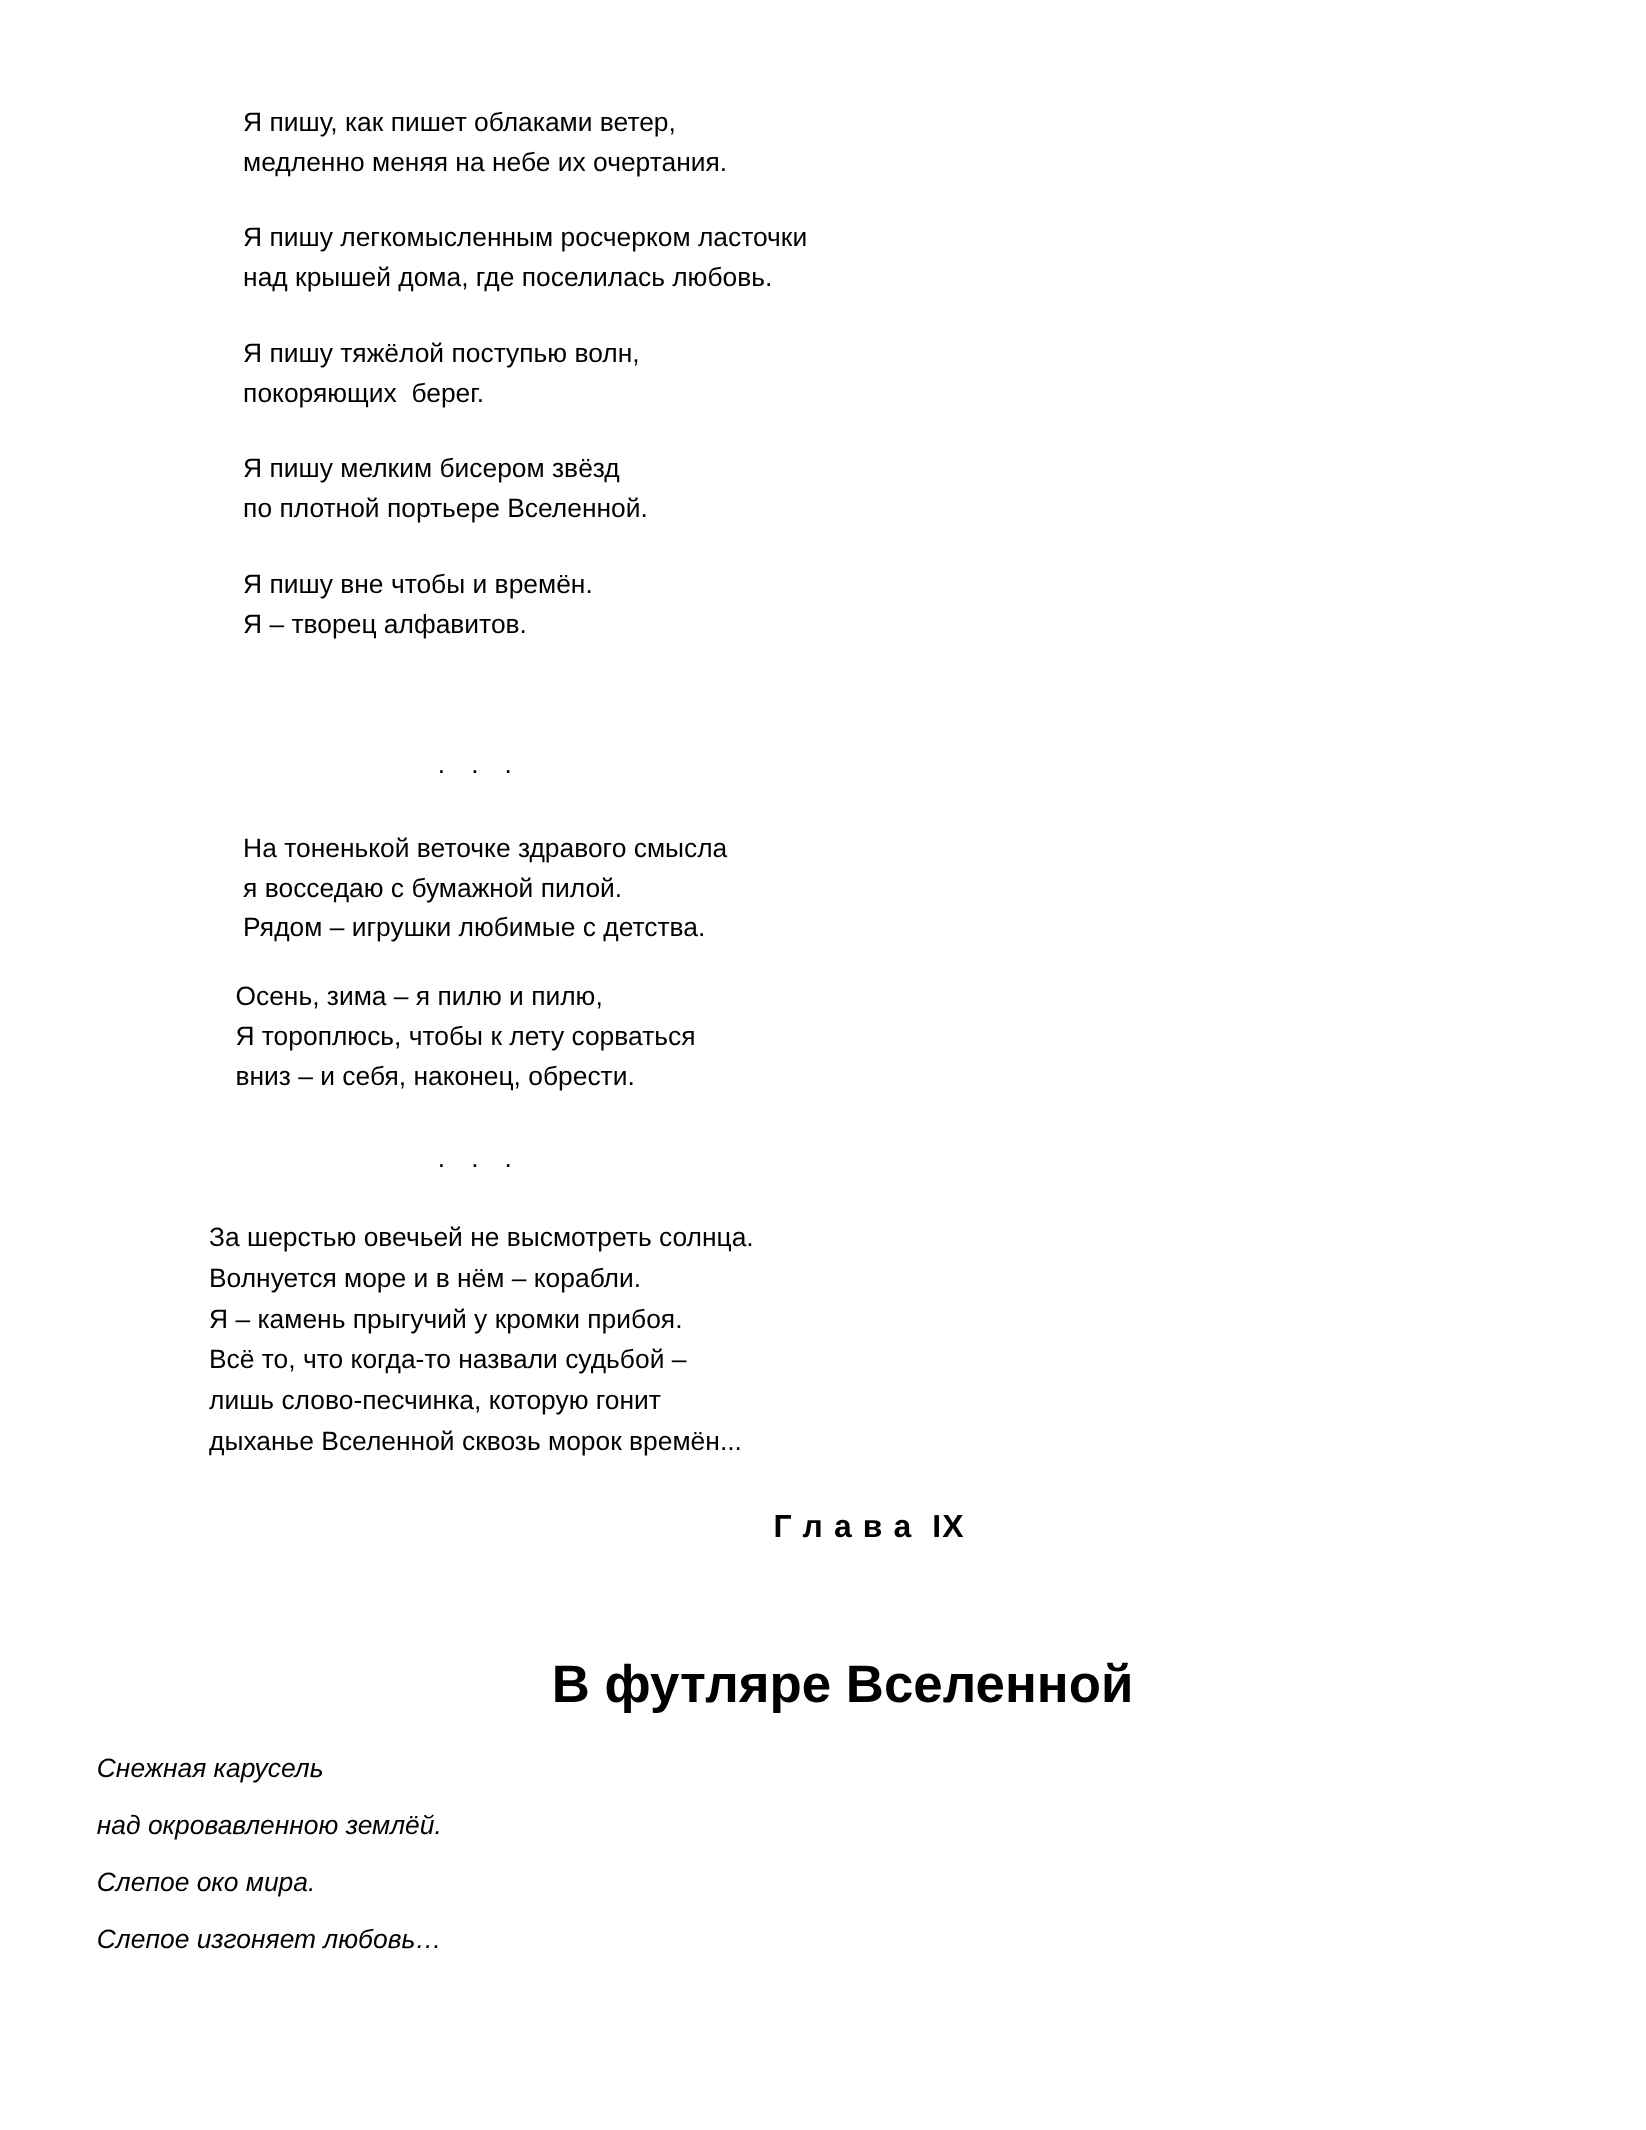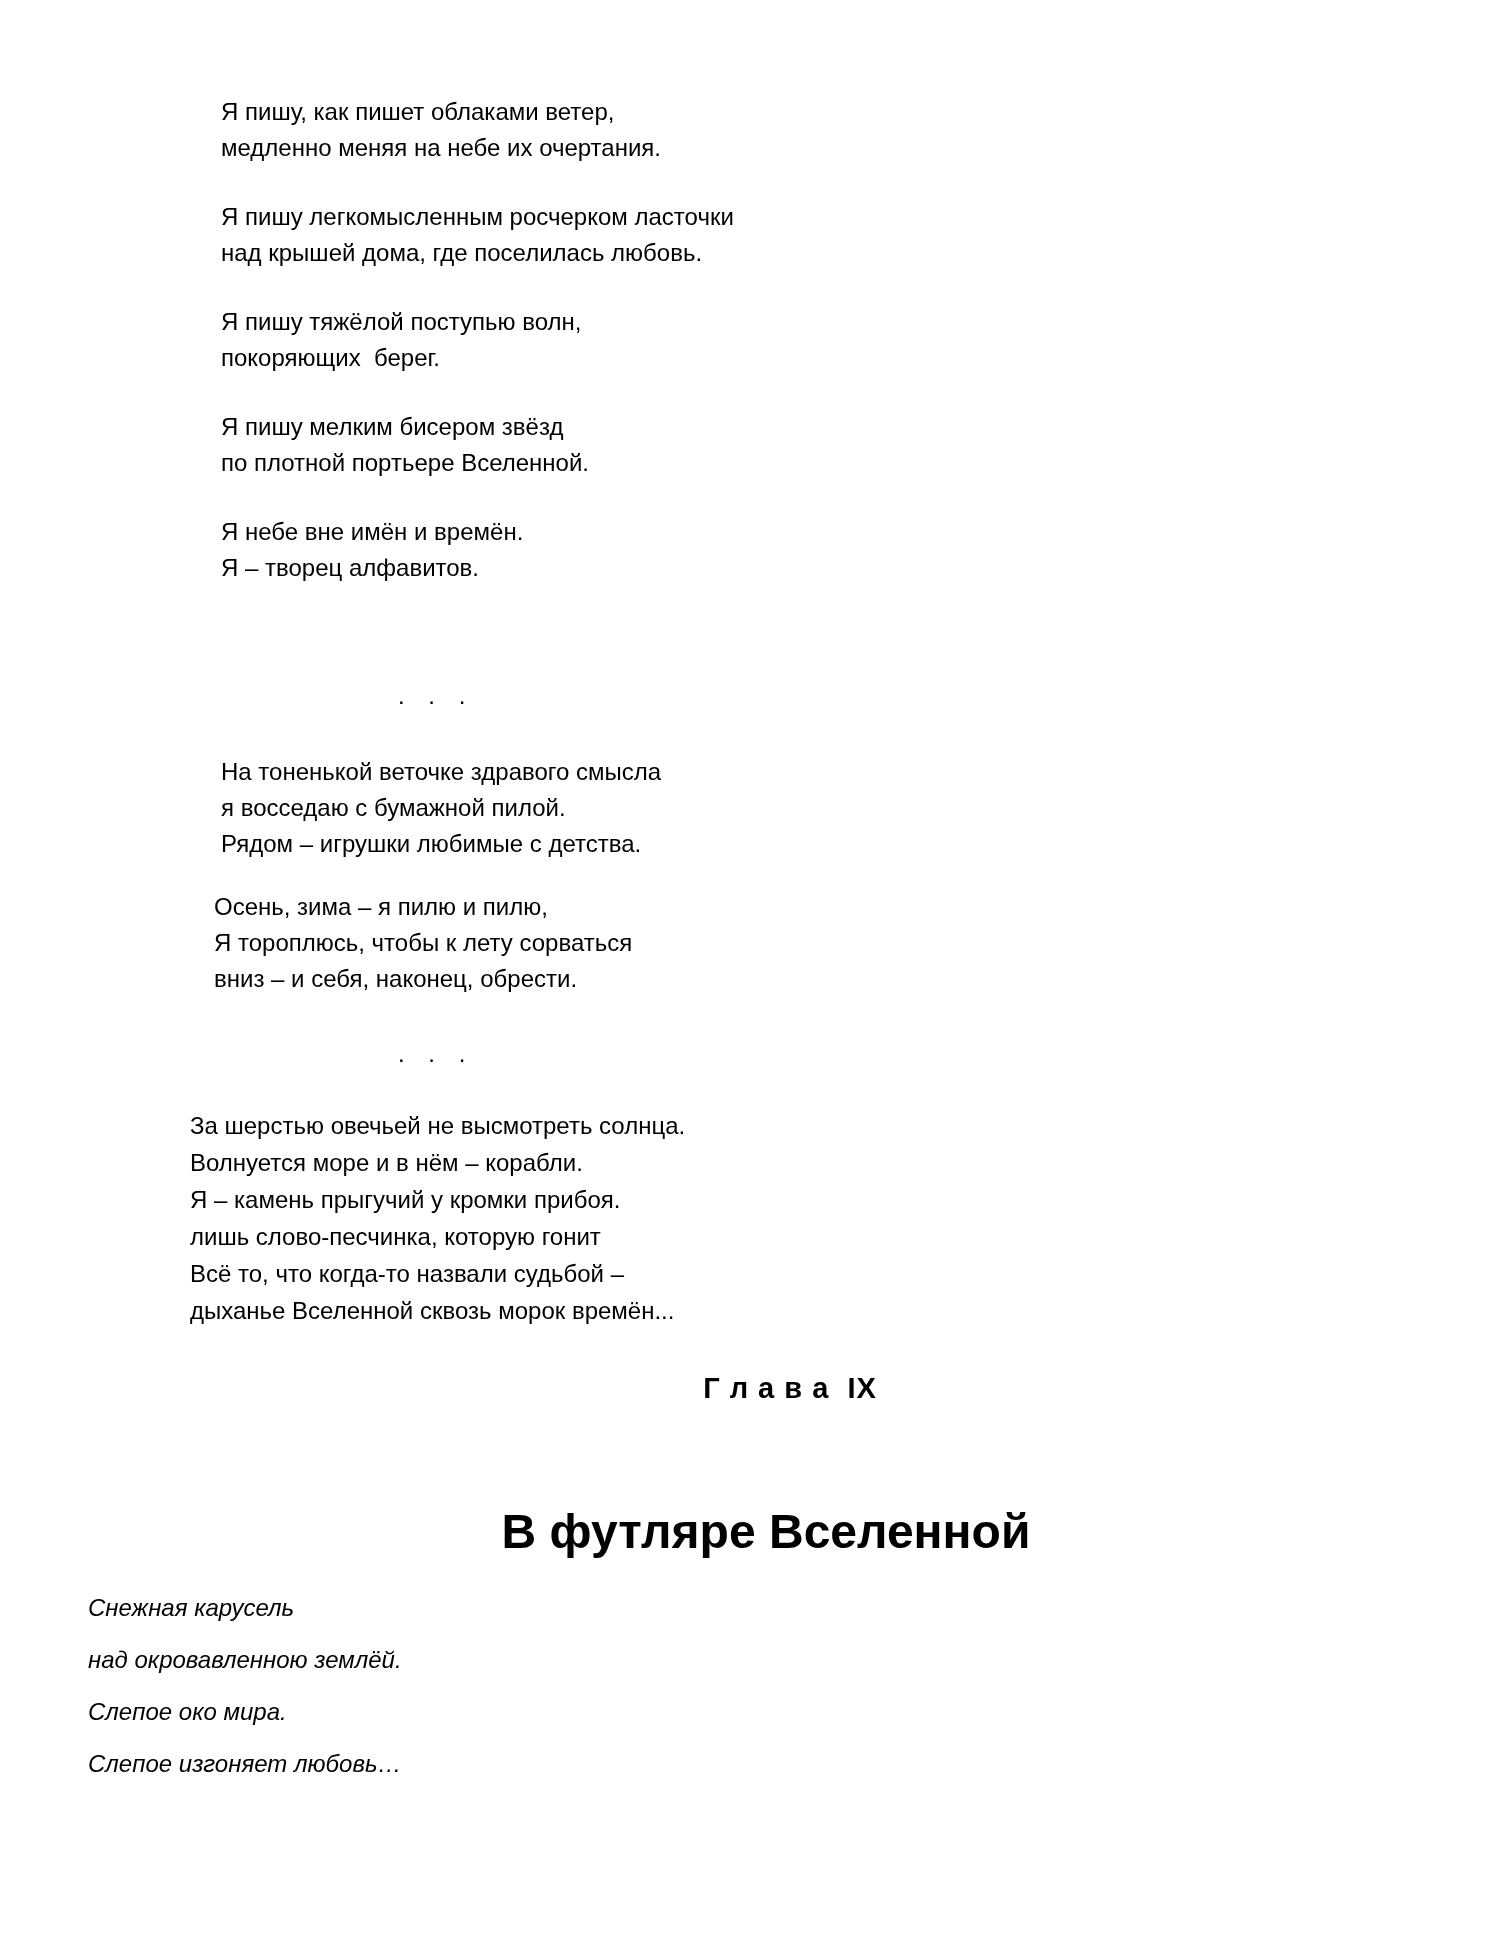--- a/index.html
+++ b/index.html
@@ -77,21 +77,21 @@
     </div>
     <div class="stanza">
       <p class="line">Я пишу тяжёлой поступью волн,</p>
       <p class="line">покоряющих  берег.</p>
     </div>
     <div class="stanza">
       <p class="line">Я пишу мелким бисером звёзд</p>
       <p class="line">по плотной портьере Вселенной.</p>
     </div>
     <div class="stanza">
-      <p class="line">Я небе вне имён и времён.</p>
+      <p class="line">Я пишу вне чтобы и времён.</p>
       <p class="line">Я – творец алфавитов.</p>
     </div>
   </div>
 
   <div class="abs separator" style="left:398px; top:678px;">. . .</div>
 
   <div class="abs poem-block" style="left:221px; top:754px;">
     <p class="line">На тоненькой веточке здравого смысла</p>
     <p class="line">я восседаю с бумажной пилой.</p>
     <p class="line">Рядом – игрушки любимые с детства.</p>
@@ -102,22 +102,22 @@
     <p class="line">Я тороплюсь, чтобы к лету сорваться</p>
     <p class="line">вниз – и себя, наконец, обрести.</p>
   </div>
 
   <div class="abs separator" style="left:398px; top:1036px;">. . .</div>
 
   <div class="abs poem-block poem-wide" style="left:190px; top:1107px;">
     <p class="line">За шерстью овечьей не высмотреть солнца.</p>
     <p class="line">Волнуется море и в нём – корабли.</p>
     <p class="line">Я – камень прыгучий у кромки прибоя.</p>
+    <p class="line">Всё то, что когда-то назвали судьбой –</p>
     <p class="line">лишь слово-песчинка, которую гонит</p>
-    <p class="line">Всё то, что когда-то назвали судьбой –</p>
     <p class="line">дыханье Вселенной сквозь морок времён...</p>
   </div>
 
   <div class="abs chapter-heading" style="top:1368px;">Г л а в а  IX</div>
 
   <div class="abs section-title" style="top:1502px;margin-left:36px;">В футляре Вселенной</div>
 
   <div class="abs epigraph" style="left:88px; top:1582px;">
     <p class="line">Снежная карусель</p>
     <p class="line">над окровавленною землёй.</p>

